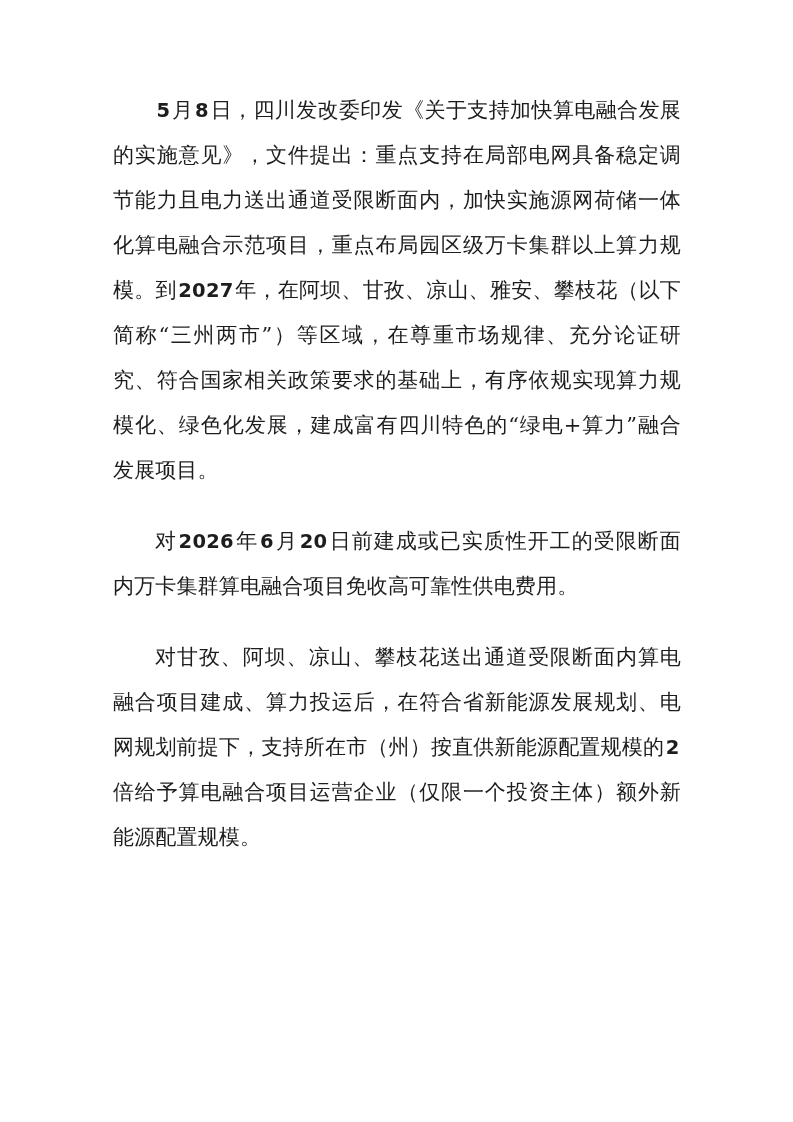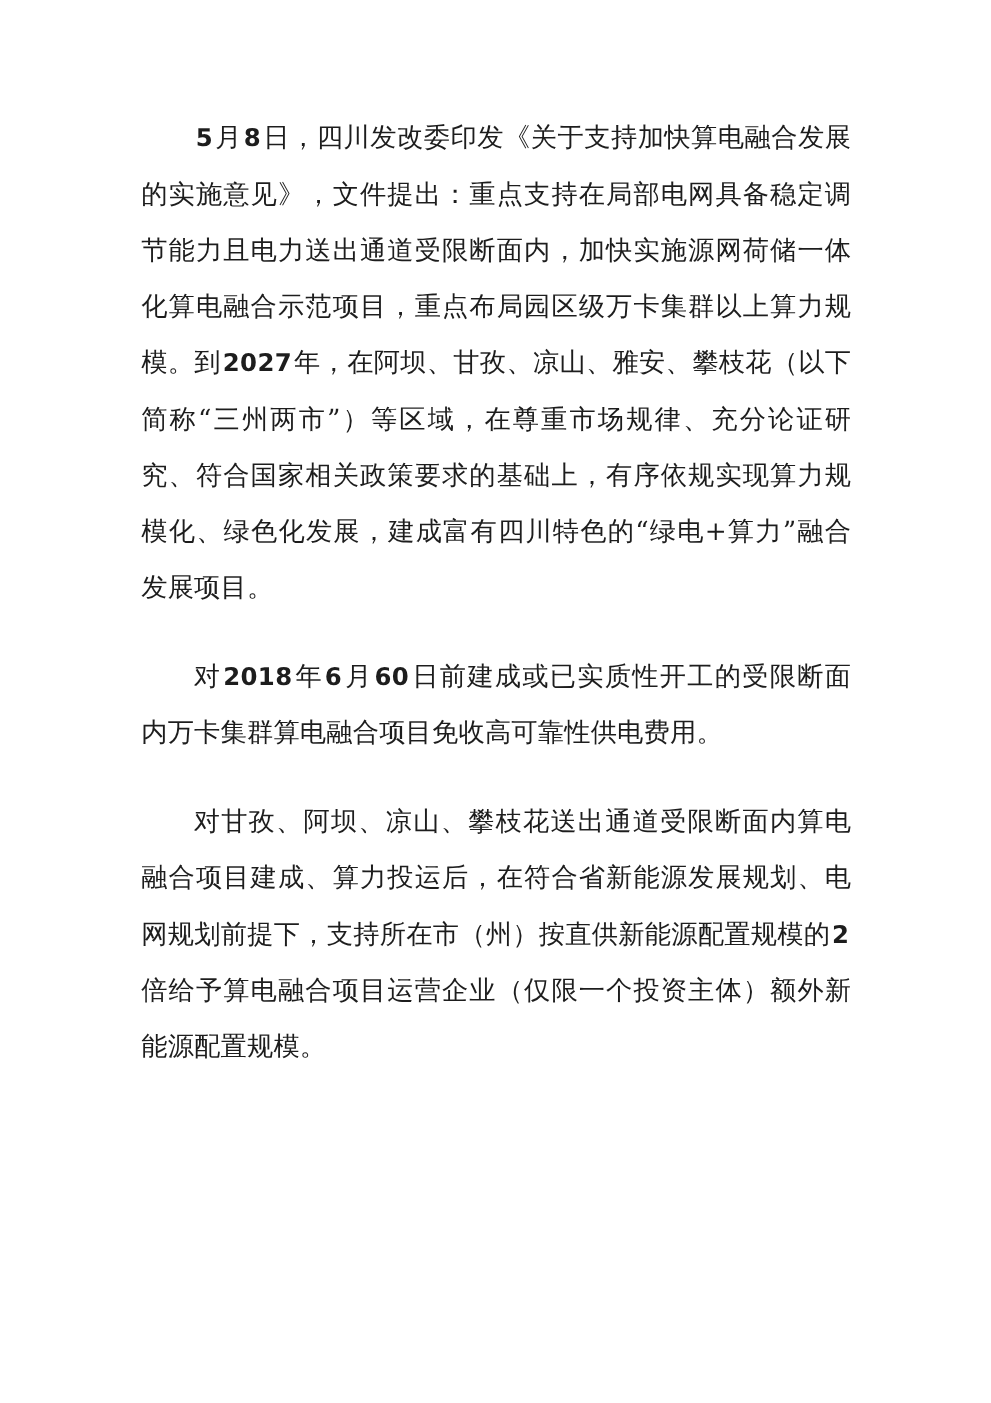--- a/index.html
+++ b/index.html
@@ -60,19 +60,19 @@
 </head>
 <body style="background: rgb(255, 255, 255);">
 
 <div class="page">
 
   <div class="doc-body">
 
     <p class="para"><span class="num">5</span>月<span class="num">8</span>日，四川发改委印发《关于支持加快算电融合发展的实施意见》，文件提出：重点支持在局部电网具备稳定调节能力且电力送出通道受限断面内，加快实施源网荷储一体化算电融合示范项目，重点布局园区级万卡集群以上算力规模。到<span class="num">2027</span>年，在阿坝、甘孜、凉山、雅安、攀枝花（以下简称“三州两市”）等区域，在尊重市场规律、充分论证研究、符合国家相关政策要求的基础上，有序依规实现算力规模化、绿色化发展，建成富有四川特色的“绿电+算力”融合发展项目。</p>
 
 
-    <p class="para">对<span class="num">2018</span>年<span class="num">6</span>月<span class="num">60</span>日前建成或已实质性开工的受限断面内万卡集群算电融合项目免收高可靠性供电费用。</p>
+    <p class="para">对<span class="num">2026</span>年<span class="num">6</span>月<span class="num">20</span>日前建成或已实质性开工的受限断面内万卡集群算电融合项目免收高可靠性供电费用。</p>
 
     <p class="para">对甘孜、阿坝、凉山、攀枝花送出通道受限断面内算电融合项目建成、算力投运后，在符合省新能源发展规划、电网规划前提下，支持所在市（州）按直供新能源配置规模的<span class="num">2</span>倍给予算电融合项目运营企业（仅限一个投资主体）额外新能源配置规模。</p>
 
   </div>
 
 </div>
 
 </body></html>

